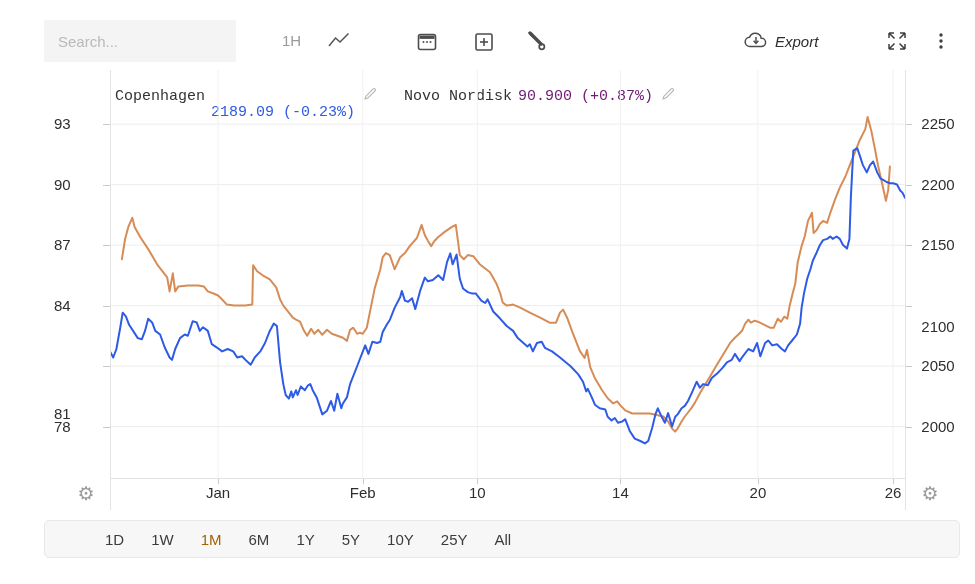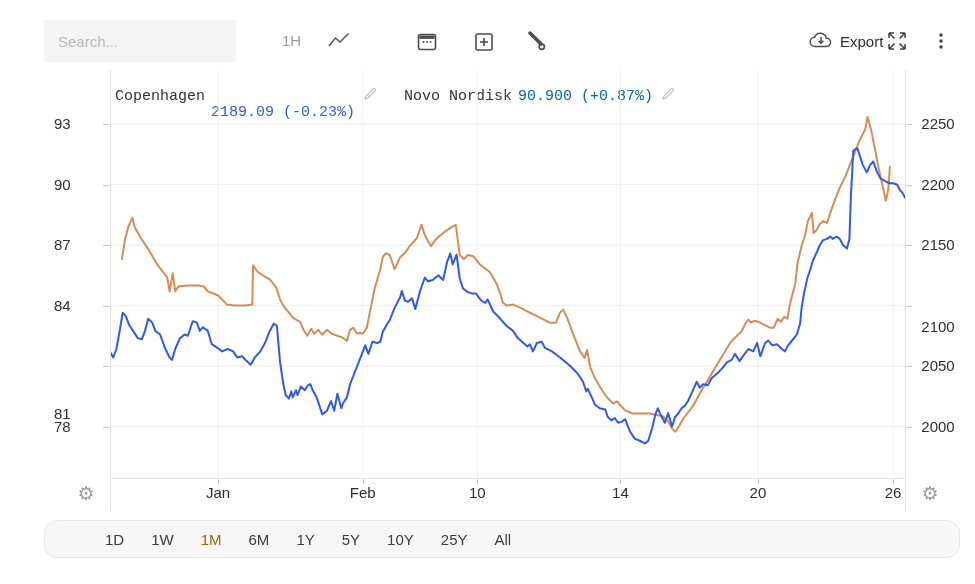--- a/index.html
+++ b/index.html
@@ -11,22 +11,22 @@
   #search{position:absolute;left:0;top:0;width:178px;height:42px;background:#f4f4f4;border:0;outline:none;
           padding:0 0 0 14px;font-size:15px;color:#555;font-family:"Liberation Sans",sans-serif;border-radius:1px;}
   #search::placeholder{color:#b9b9b9;}
   #interval{position:absolute;left:238px;top:0;height:42px;line-height:42px;font-size:15px;color:#9a9a9a;cursor:pointer;}
   .tool-icon{position:absolute;top:10px;width:24px;height:24px;cursor:pointer;}
   .tool-icon svg{display:block;}
   #ic-line{left:284px;top:12px;}
   #ic-cal{left:371px;}
   #ic-plus{left:428px;}
   #ic-wrench{left:480px;}
-  #export-btn{position:absolute;left:764px;top:0;height:42px;display:flex;align-items:center;gap:6px;
-              font-size:15px;color:#2e2e2e;cursor:pointer;}
+  #export-btn{position:absolute;left:699px;top:0;height:42px;display:flex;align-items:center;gap:6px;
+              font-size:15px;color:#2e2e2e;cursor:pointer;font-style:italic;}
   #ic-expand{left:842px;}
   #ic-kebab{left:886px;}
   
   #legend{position:absolute;left:71px;top:66px;height:20px;display:flex;align-items:center;font-size:15px;white-space:nowrap;font-family:Liberation Mono, monospace;}
   .leg-name{color:#333;}
   .leg-val{margin-left:6px;}
   .leg-pencil{margin:0 26px 0 8px;display:inline-block;}
   
   #plot-wrap{position:absolute;left:66px;top:50px;width:795px;height:408px;}
   #chart-svg{position:absolute;left:0;top:0;}
@@ -40,21 +40,21 @@
   #axis-bottom-border{position:absolute;left:66px;top:458px;width:796px;height:1px;background:#e3e3e3;}
   #xlabels{position:absolute;left:66px;top:464px;width:795px;height:18px;}
   .xl{position:absolute;width:60px;margin-left:-30px;text-align:center;font-size:15px;color:#2e2e2e;height:18px;line-height:18px;}
   .tick-x{position:absolute;top:459px;width:1px;height:5px;background:#c9c9c9;}
   .gear{position:absolute;top:462px;width:24px;height:24px;line-height:24px;text-align:center;
         font-size:19px;color:#9b9b9b;cursor:pointer;}
   #gear-left{left:30px;}
   #gear-right{left:874px;}
   
   #range-bar{position:absolute;left:0;top:500px;width:914px;height:36px;background:#f7f7f7;
-             border:1px solid #e8e8e8;border-radius:13px;}
+             border:1px solid #e8e8e8;border-radius:5px;}
   #range-buttons{display:flex;align-items:center;height:36px;padding-left:60px;gap:27px;}
   .range-btn{font-size:15px;color:#3c3c3c;cursor:pointer;}
   .range-btn.active{color:#6673e6;}
 </style>
 </head>
 <body>
 
 <div id="page">
   <div id="widget">
 
@@ -121,21 +121,21 @@
 
     <div id="legend">
       <span class="leg-name">Copenhagen</span>
       <span class="leg-val" id="leg-val-0" style="color: rgb(46, 91, 230); margin-top: 32px;">2189.09 (-0.23%)</span>
       <span class="leg-pencil">
         <svg width="15" height="15" viewBox="0 0 16 16">
           <path d="M2.2 13.8 L3.1 10.9 L10.9 3.1 A1.3 1.3 0 0 1 12.7 3.1 L12.9 3.3 A1.3 1.3 0 0 1 12.9 5.1 L5.1 12.9 L2.2 13.8 Z" fill="none" stroke="#b3b3b3" stroke-width="1.2"></path>
         </svg>
       </span>
       <span class="leg-name">Novo Nordisk</span>
-      <span class="leg-val" id="leg-val-1" style="color: #0369a1; text-align: center;">90.900 (+0.87%)</span>
+      <span class="leg-val" id="leg-val-1" style="color: #701a75; text-align: center;">90.900 (+0.87%)</span>
       <span class="leg-pencil">
         <svg width="15" height="15" viewBox="0 0 16 16">
           <path d="M2.2 13.8 L3.1 10.9 L10.9 3.1 A1.3 1.3 0 0 1 12.7 3.1 L12.9 3.3 A1.3 1.3 0 0 1 12.9 5.1 L5.1 12.9 L2.2 13.8 Z" fill="none" stroke="#b3b3b3" stroke-width="1.2"></path>
         </svg>
       </span>
     </div>
 
     <div id="plot-wrap">
       <svg id="chart-svg" width="795" height="408">
           <line x1="0" y1="54.1" x2="795" y2="54.1" stroke="#ededed" stroke-width="1"></line>

